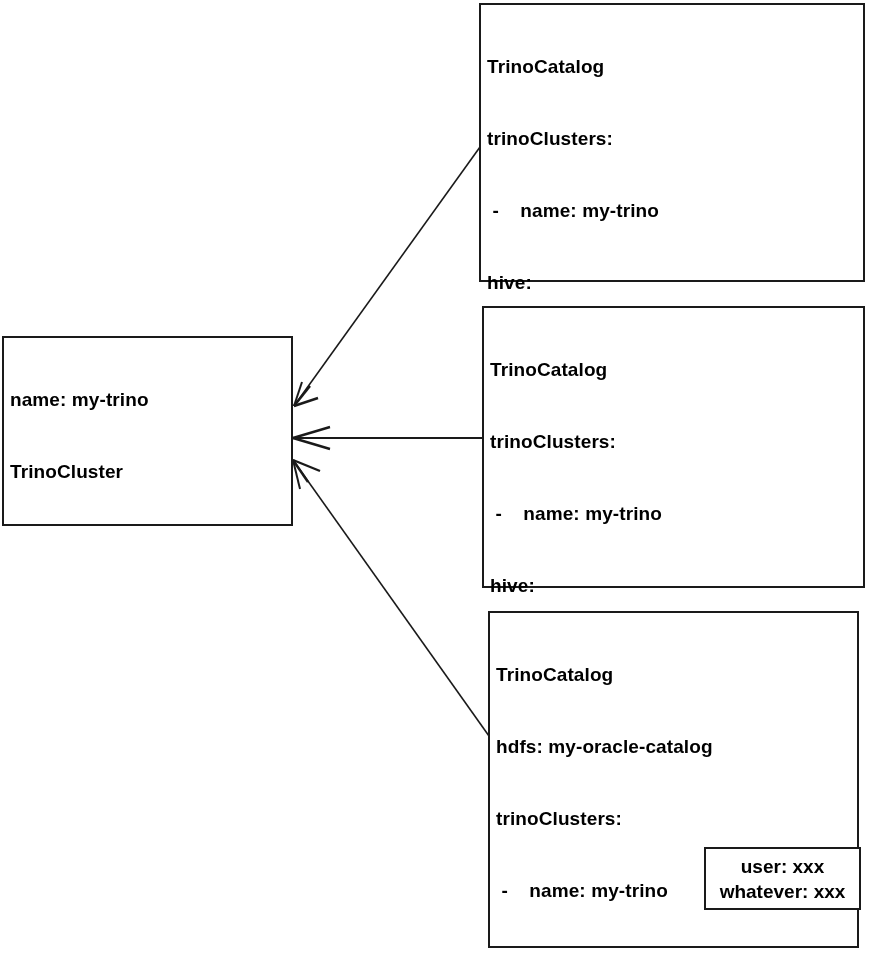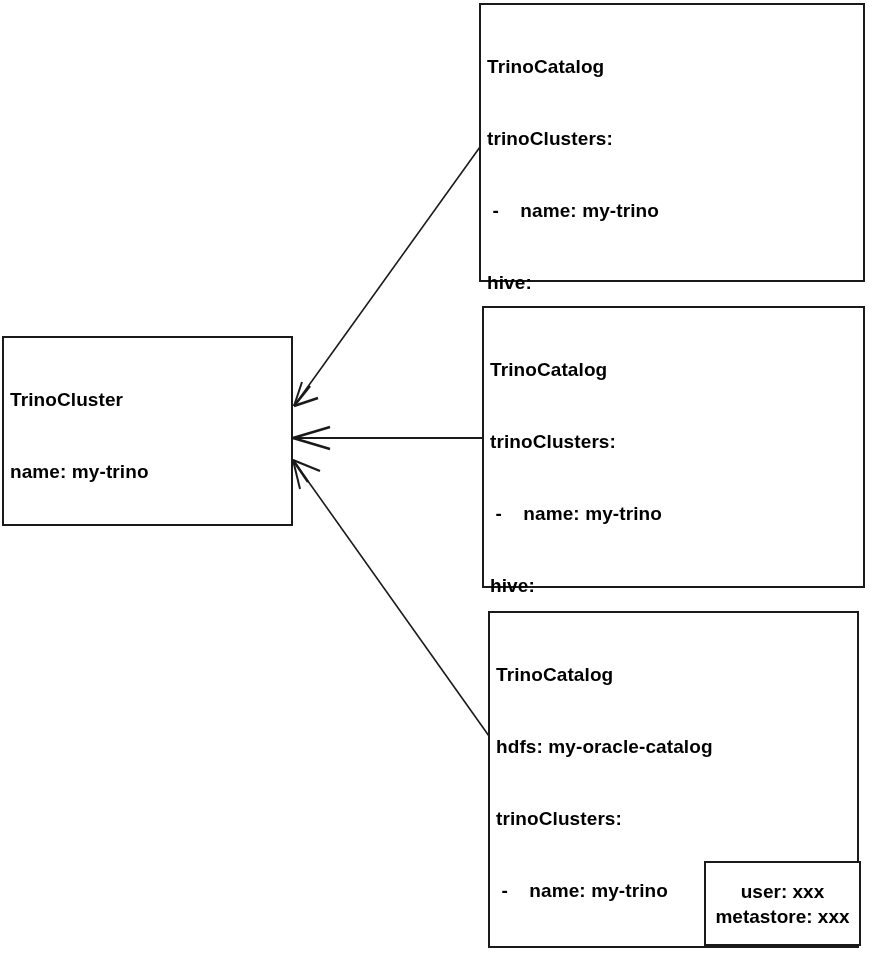--- a/index.html
+++ b/index.html
@@ -98,22 +98,22 @@
 
     <g>
       <line x1="761" y1="814" x2="788" y2="856" stroke-width="1.6"></line>
       <line x1="788" y1="856" x2="770" y2="836" stroke-width="2.2"></line>
       <line x1="788" y1="856" x2="779" y2="829" stroke-width="2.2"></line>
     </g>
   </svg>
 
   <div class="node" style="left:2px; top:336px; width:291px; height:190px;">
     <div class="node-text">
+      <span class="yaml-line">name: my-trino</span>
       <span class="yaml-line">TrinoCluster</span>
-      <span class="yaml-line">name: my-trino</span>
     </div>
   </div>
 
   <div class="node" style="left:479px; top:3px; width:386px; height:279px;">
     <div class="node-text">
       <span class="yaml-line">TrinoCatalog</span>
       <span class="yaml-line">trinoClusters:</span>
       <span class="yaml-line"> -    name: my-trino</span>
       <span class="yaml-line">hive:</span>
       <span class="yaml-line">   s3: # S3ConnnectionSpec</span>
@@ -139,19 +139,19 @@
     <div class="node-text">
       <span class="yaml-line">TrinoCatalog</span>
       <span class="yaml-line">hdfs: my-oracle-catalog</span>
       <span class="yaml-line">trinoClusters:</span>
       <span class="yaml-line"> -    name: my-trino</span>
       <span class="yaml-line">oracle:</span>
       
       
     </div>
 
-    <div class="secret-box" style="left:214px; top:248px; width:157px; height:85px;">
+    <div class="secret-box" style="left:214px; top:234px; width:157px; height:63px;">
       <span class="secret-line">user: xxx</span>
-      <span class="secret-line">metastore: xxx</span>
+      <span class="secret-line">whatever: xxx</span>
     </div>
   </div>
 
 </div>
 
 </body></html>

